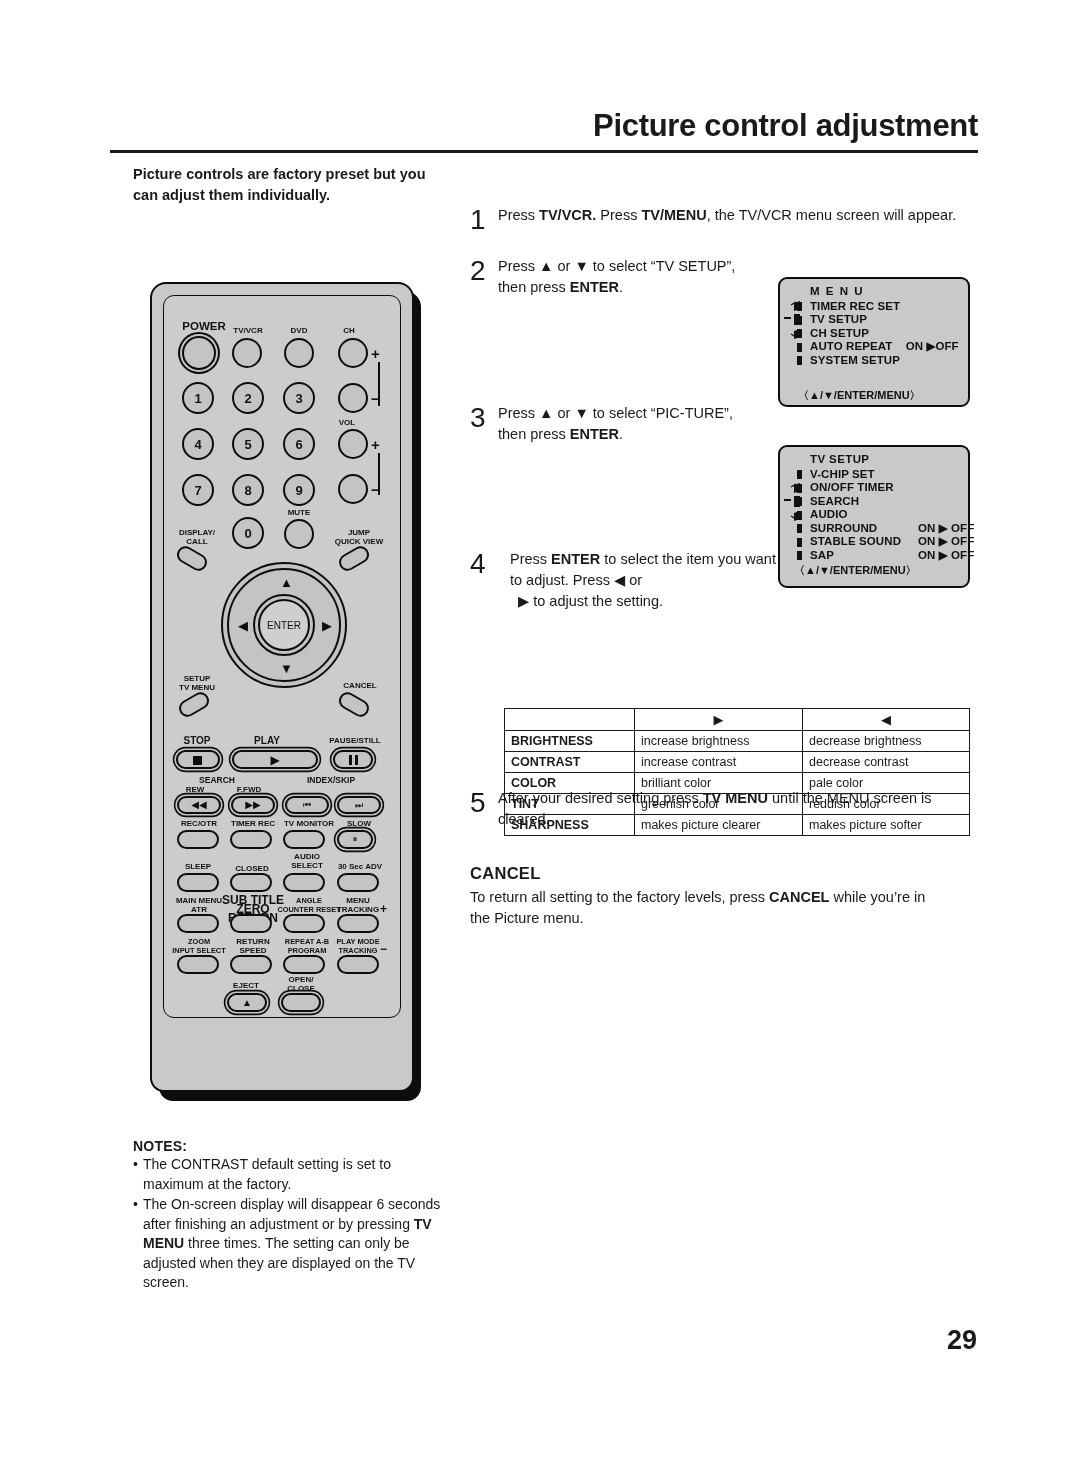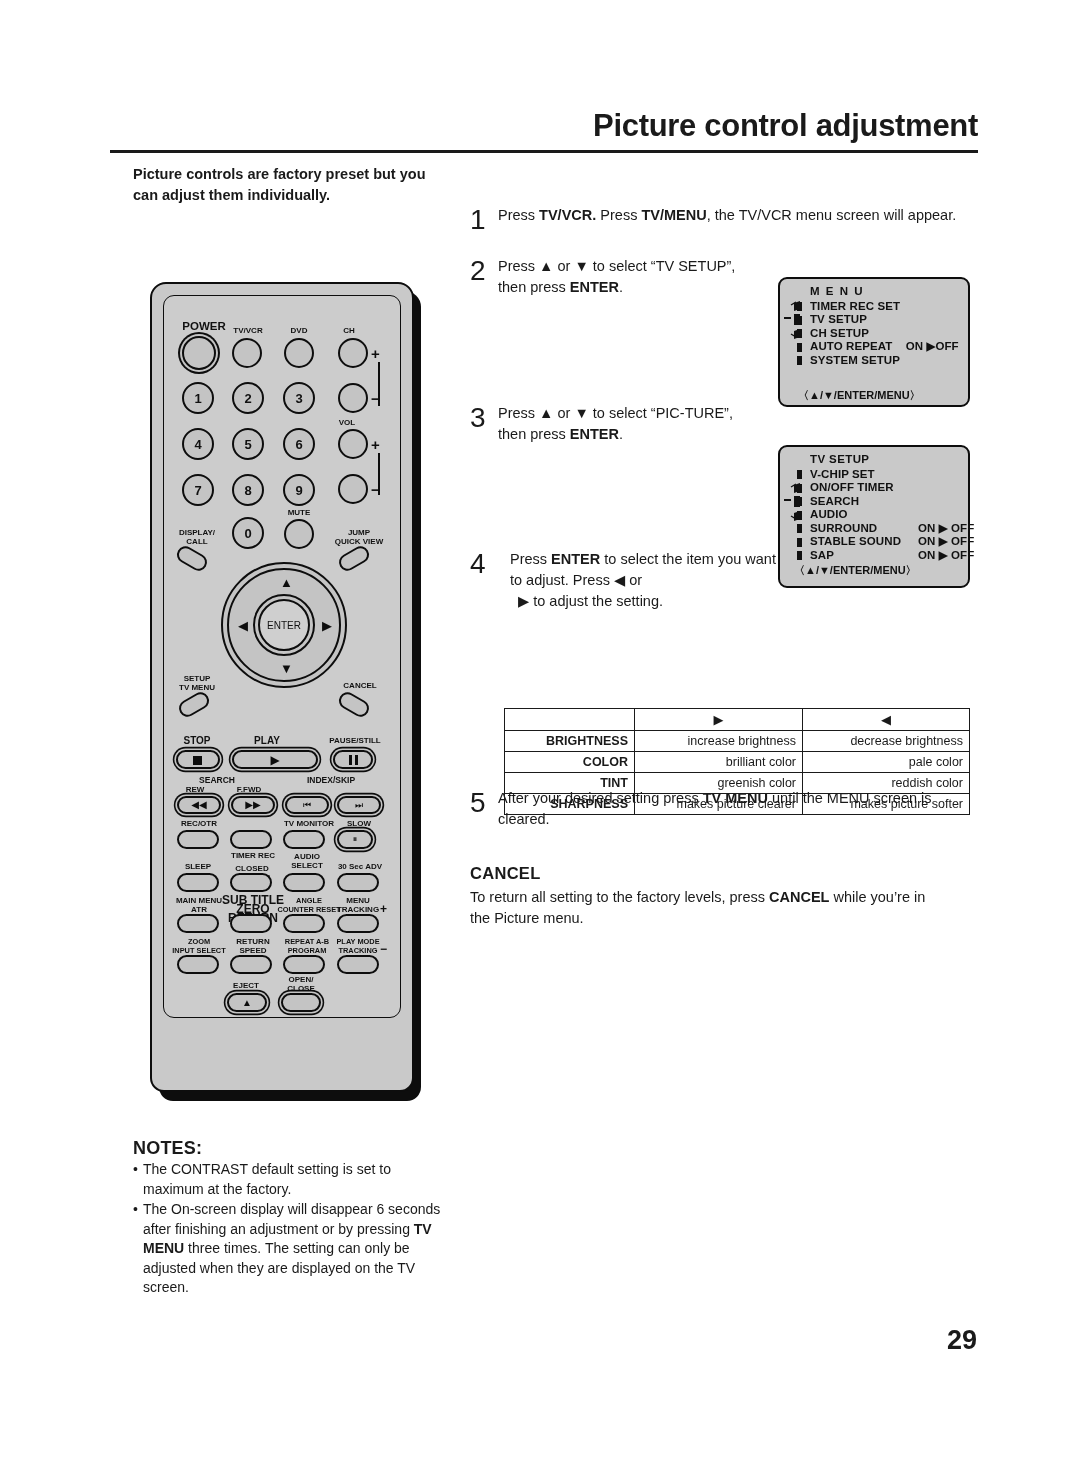--- a/index.html
+++ b/index.html
@@ -147,37 +147,37 @@
 
   
   #adjust-table {
     position:absolute; left:504px; top:708px; width:466px;
     border-collapse:collapse;
     font-size:12.5px;
   }
   #adjust-table td, #adjust-table th {
     border:1.3px solid #1a1a1a;
     padding:3px 6px;
-    text-align:right;
+    text-align:left;
     font-weight:normal;
     color:#1a1a1a;
     height:21px;
   }
   #adjust-table td.rowhead { font-weight:bold; width:130px; }
   #adjust-table th.arrow-col { text-align:center; font-size:13px; }
   #adjust-table td.c2 { width:168px; }
 
   #cancel-head {
     font-size:16.5px; font-weight:bold; letter-spacing:0.3px; margin-top:34px;
   }
   #cancel-body { font-size:14.5px; line-height:21px; margin-top:4px; }
 
   
   #notes { position:absolute; left:133px; top:1138px; width:318px; }
-  #notes-head { font-size:18px; font-weight:bold; letter-spacing:0.2px; }
+  #notes-head { font-size:14px; font-weight:bold; letter-spacing:0.2px; }
   .note-item { display:flex; font-size:14px; line-height:19.5px; margin-top:1px; }
   .note-bullet { flex:0 0 10px; }
 
   #page-number {
     position:absolute; right:103px; top:1325px;
     font-size:27px; font-weight:bold; color:#1a1a1a;
   }
 
   b, .b { font-weight:bold; }
 </style>
@@ -280,21 +280,21 @@
     <div class="pill dbl" style="left:79px; top:512px; width:44px; height:18px;"></div>
     <div class="glyph" style="left:93px; top:515px; width:16px; height:12px;">▶▶</div>
 
     <div class="btn-lbl" style="left:140px; top:492px; width:78px; font-size:8.5px;">INDEX/SKIP</div>
     <div class="pill dbl" style="left:133px; top:512px; width:44px; height:18px;"></div>
     <div class="glyph" style="left:146px; top:515px; width:18px; height:12px; font-size:9px;">⏮</div>
     <div class="pill dbl" style="left:185px; top:512px; width:44px; height:18px;"></div>
     <div class="glyph" style="left:198px; top:515px; width:18px; height:12px; font-size:9px;">⏭</div>
 
     <div class="btn-lbl" style="left:20px; top:535px; width:54px;">REC/OTR</div>
-    <div class="btn-lbl" style="left:74px; top:535px; width:54px;margin-top:32px;">TIMER REC</div>
+    <div class="btn-lbl" style="left:74px; top:535px; width:54px;">TIMER REC</div>
     <div class="btn-lbl" style="left:126px; top:535px; width:62px;">TV MONITOR</div>
     <div class="btn-lbl" style="left:186px; top:535px; width:42px;">SLOW</div>
     <div class="pill" style="left:25px; top:546px; width:42px; height:19px;"></div>
     <div class="pill" style="left:78px; top:546px; width:42px; height:19px;"></div>
     <div class="pill" style="left:131px; top:546px; width:42px; height:19px;"></div>
     <div class="pill dbl" style="left:185px; top:546px; width:36px; height:19px;"></div>
     <div class="glyph" style="left:195px; top:549px; width:16px; height:13px; font-size:9px;">⏸</div>
 
     <div class="btn-lbl" style="left:22px; top:578px; width:48px;">SLEEP</div>
     <div class="btn-lbl" style="left:72px; top:580px; width:56px; white-space:pre-line;">CLOSED
@@ -461,20 +461,25 @@
       <th></th>
       <th class="arrow-col">▶</th>
       <th class="arrow-col">◀</th>
     </tr>
   </thead>
   <tbody>
     <tr>
       <td class="rowhead">BRIGHTNESS</td>
       <td class="c2">increase brightness</td>
       <td>decrease brightness</td>
+    </tr>
+    <tr>
+      <td class="rowhead">CONTRAST</td>
+      <td class="c2">increase contrast</td>
+      <td>decrease contrast</td>
     </tr>
     <tr>
       <td class="rowhead">COLOR</td>
       <td class="c2">brilliant color</td>
       <td>pale color</td>
     </tr>
     <tr>
       <td class="rowhead">TINT</td>
       <td class="c2">greenish color</td>
       <td>reddish color</td>

